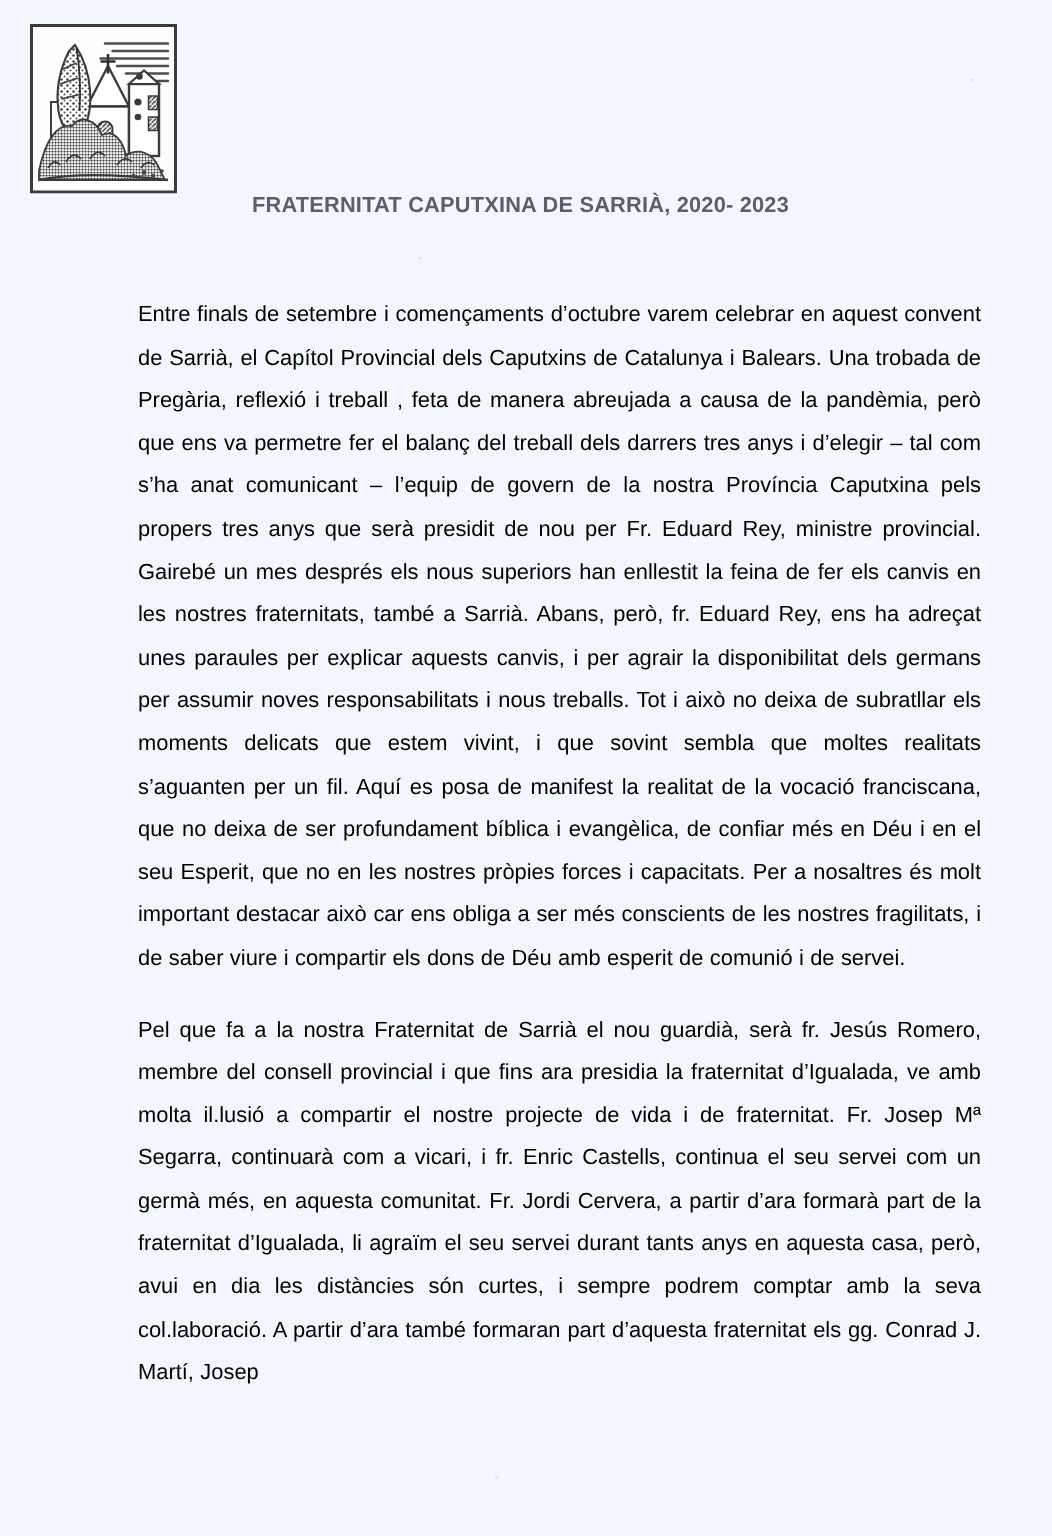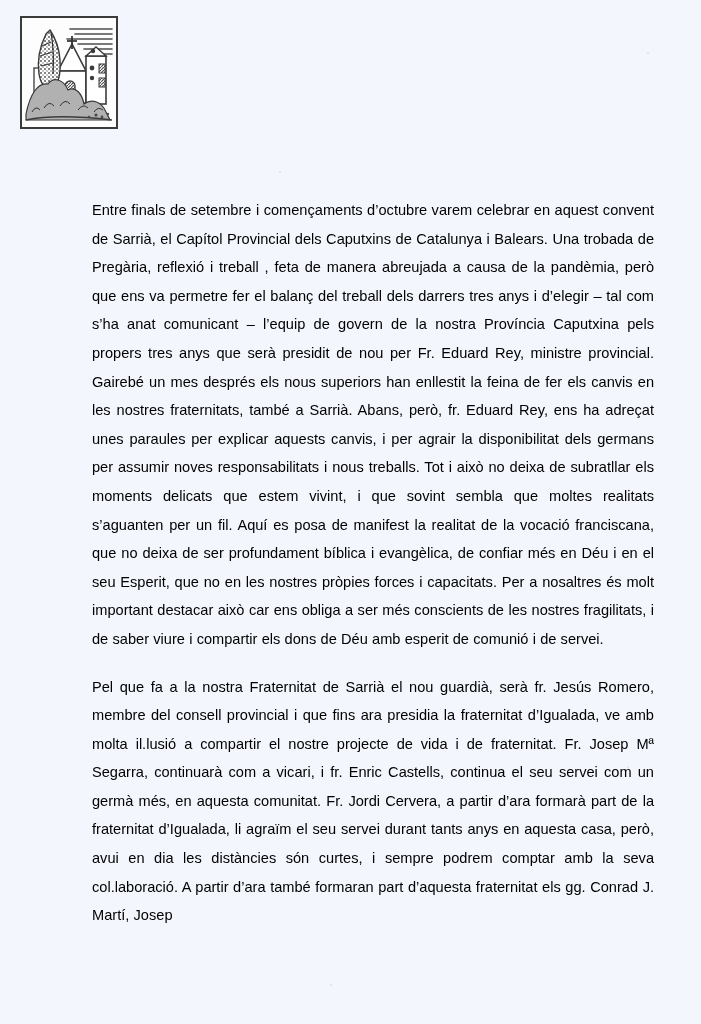--- a/index.html
+++ b/index.html
@@ -148,20 +148,21 @@
 
         <g fill="#4a4a4a">
           <circle cx="76" cy="99" r="1.6"></circle>
             <circle cx="82" cy="101" r="1.4"></circle>
           <circle cx="69" cy="101" r="1.3"></circle>
             <circle cx="88" cy="98" r="1.2"></circle>
         </g>
       </svg>
     </div>
 
+    <div class="doc-title">FRATERNITAT CAPUTXINA DE SARRIÀ, 2020- 2023</div>
   </div>
 
   <div class="body-text">
     <p class="para">Entre finals de setembre i començaments d’octubre varem celebrar en aquest convent de Sarrià, el Capítol Provincial dels Caputxins de Catalunya i Balears. Una trobada de Pregària, reflexió i treball , feta de manera abreujada a causa de la pandèmia, però que ens va permetre fer el balanç del treball dels darrers tres anys i d’elegir – tal com s’ha anat comunicant – l’equip de govern de la nostra Província Caputxina pels propers tres anys que serà presidit de nou per Fr. Eduard Rey, ministre provincial. Gairebé un mes després els nous superiors han enllestit la feina de fer els canvis en les nostres fraternitats, també a Sarrià. Abans, però, fr. Eduard Rey, ens ha adreçat unes paraules per explicar aquests canvis, i per agrair la disponibilitat dels germans per assumir noves responsabilitats i nous treballs. Tot i això no deixa de subratllar els moments delicats que estem vivint, i que sovint sembla que moltes realitats s’aguanten per un fil. Aquí es posa de manifest la realitat de la vocació franciscana, que no deixa de ser profundament bíblica i evangèlica, de confiar més en Déu i en el seu Esperit, que no en les nostres pròpies  forces i capacitats. Per a nosaltres és molt important destacar això car ens obliga a ser més conscients de les nostres fragilitats, i de saber viure i compartir els dons de Déu amb esperit de comunió i de servei.</p>
     <p class="para">Pel que fa a la nostra Fraternitat de Sarrià el nou guardià, serà fr. Jesús Romero, membre del consell provincial i que fins ara presidia la fraternitat d’Igualada, ve amb molta il.lusió a compartir el nostre projecte de vida i de fraternitat. Fr. Josep Mª Segarra, continuarà com a vicari, i fr. Enric Castells, continua el seu servei com un germà més, en aquesta comunitat. Fr. Jordi Cervera, a partir d’ara formarà part de la fraternitat d’Igualada, li agraïm el seu servei durant tants anys en aquesta casa, però, avui en dia les distàncies són curtes, i sempre podrem comptar amb la seva col.laboració. A partir d’ara també formaran part d’aquesta fraternitat els gg. Conrad J. Martí, Josep</p>
   </div>
 
   <span class="speck" style="left:330px;top:984px;width:2px;height:2px;"></span>
   <span class="speck" style="left:472px;top:681px;width:2px;height:2px;"></span>
   <span class="speck" style="left:647px;top:52px;width:2px;height:2px;"></span>

